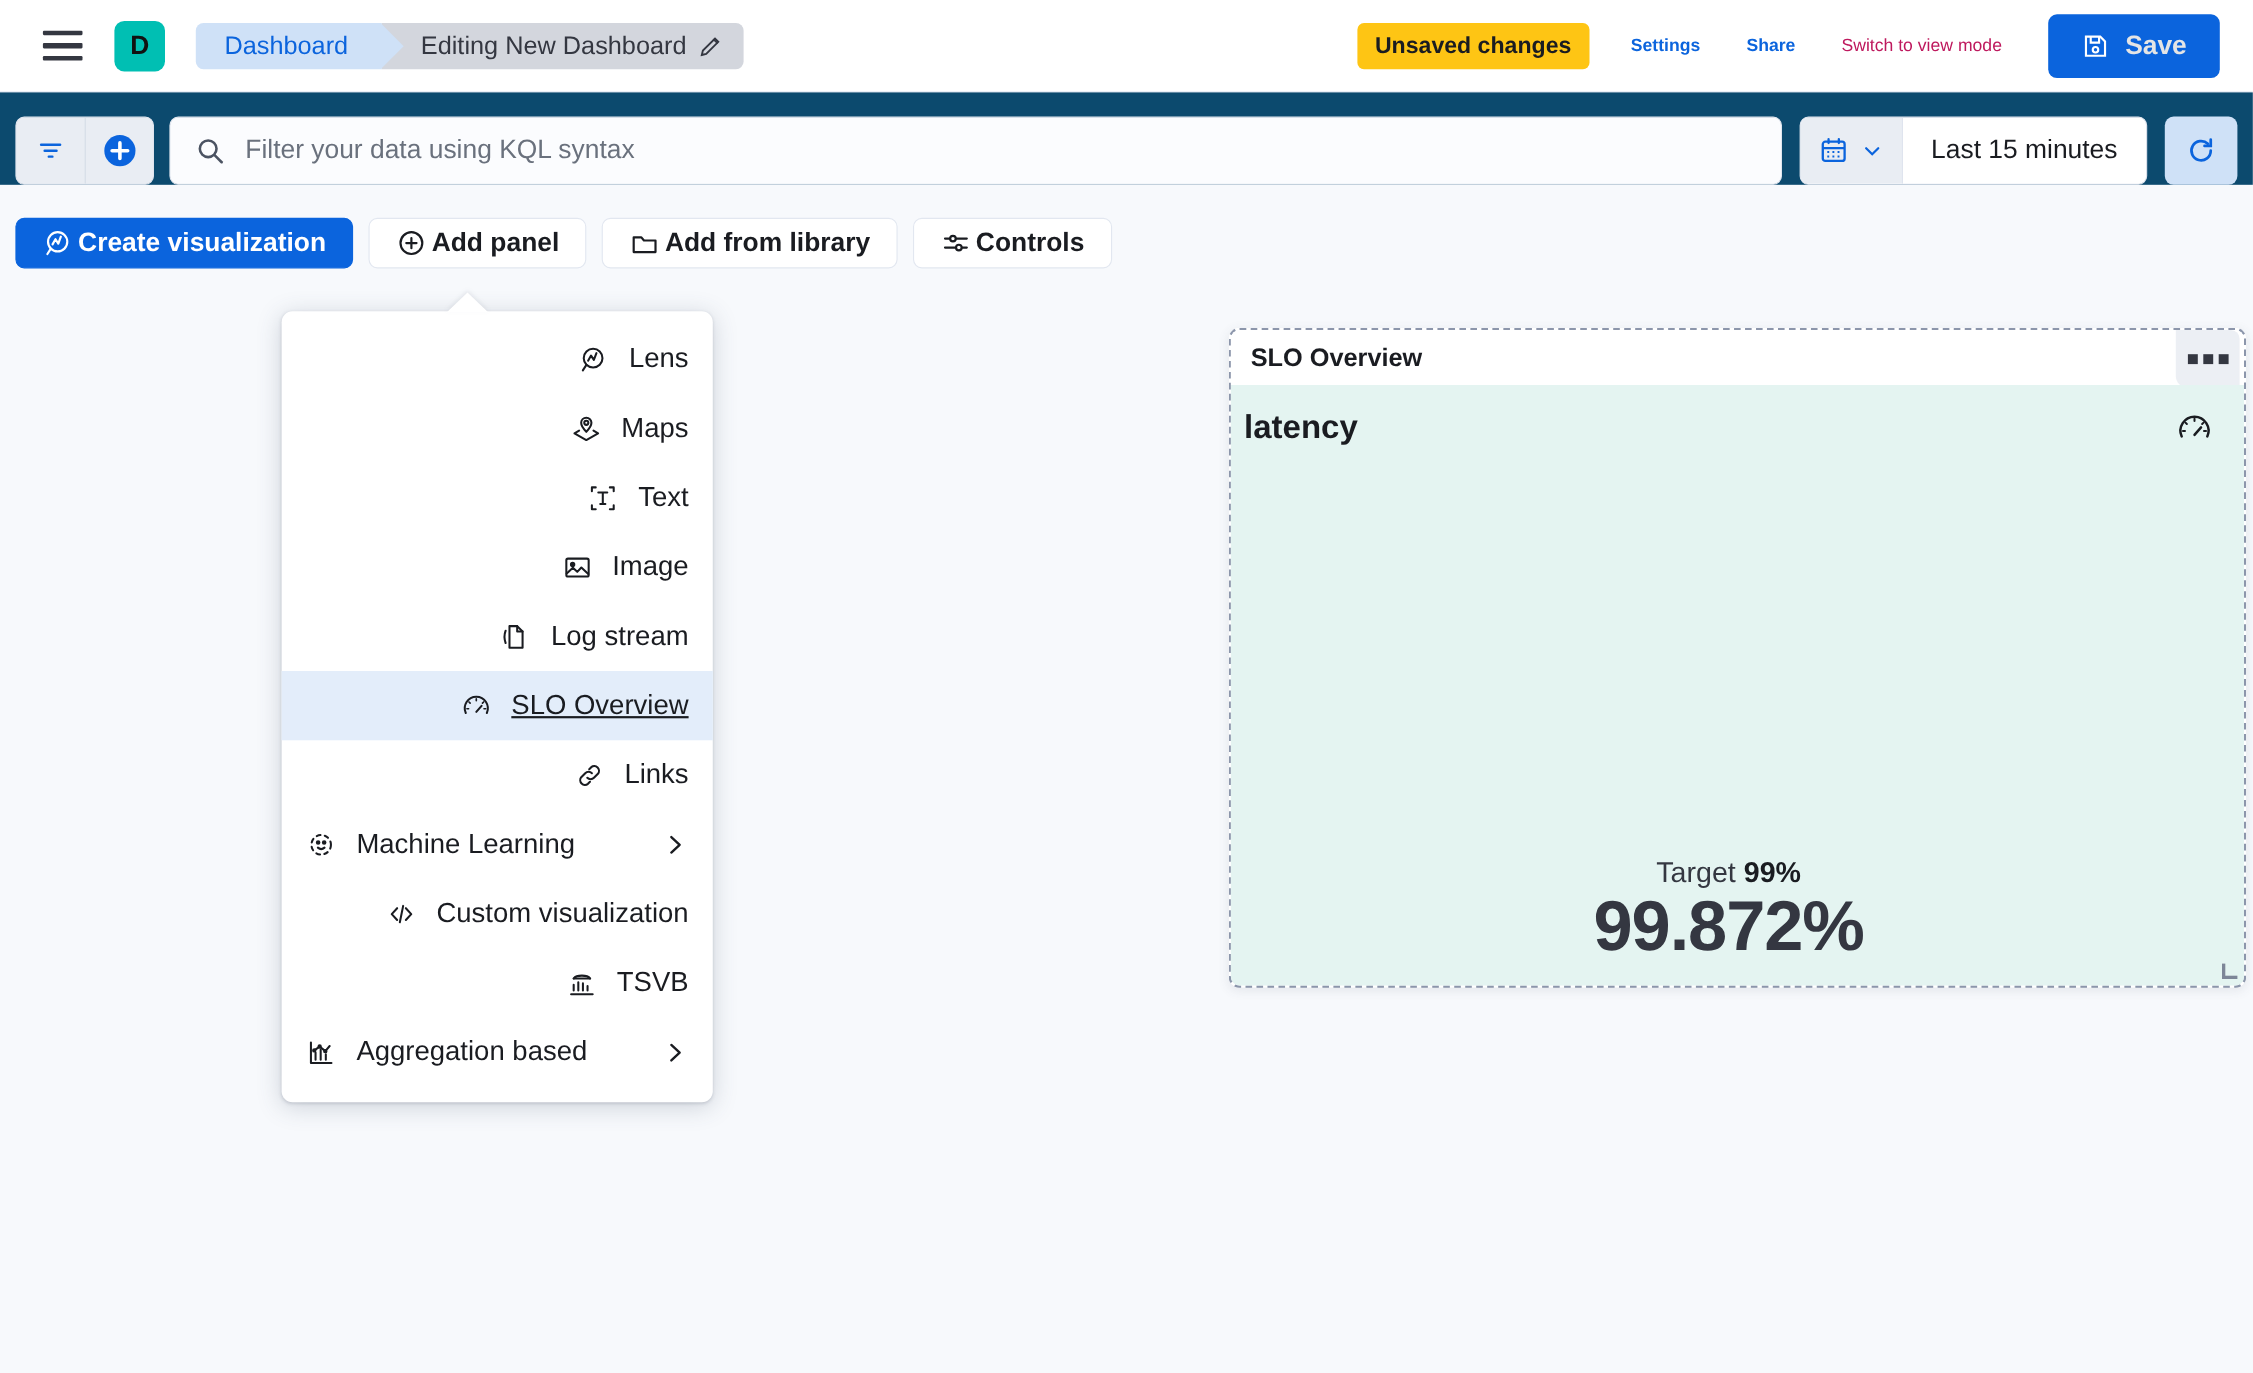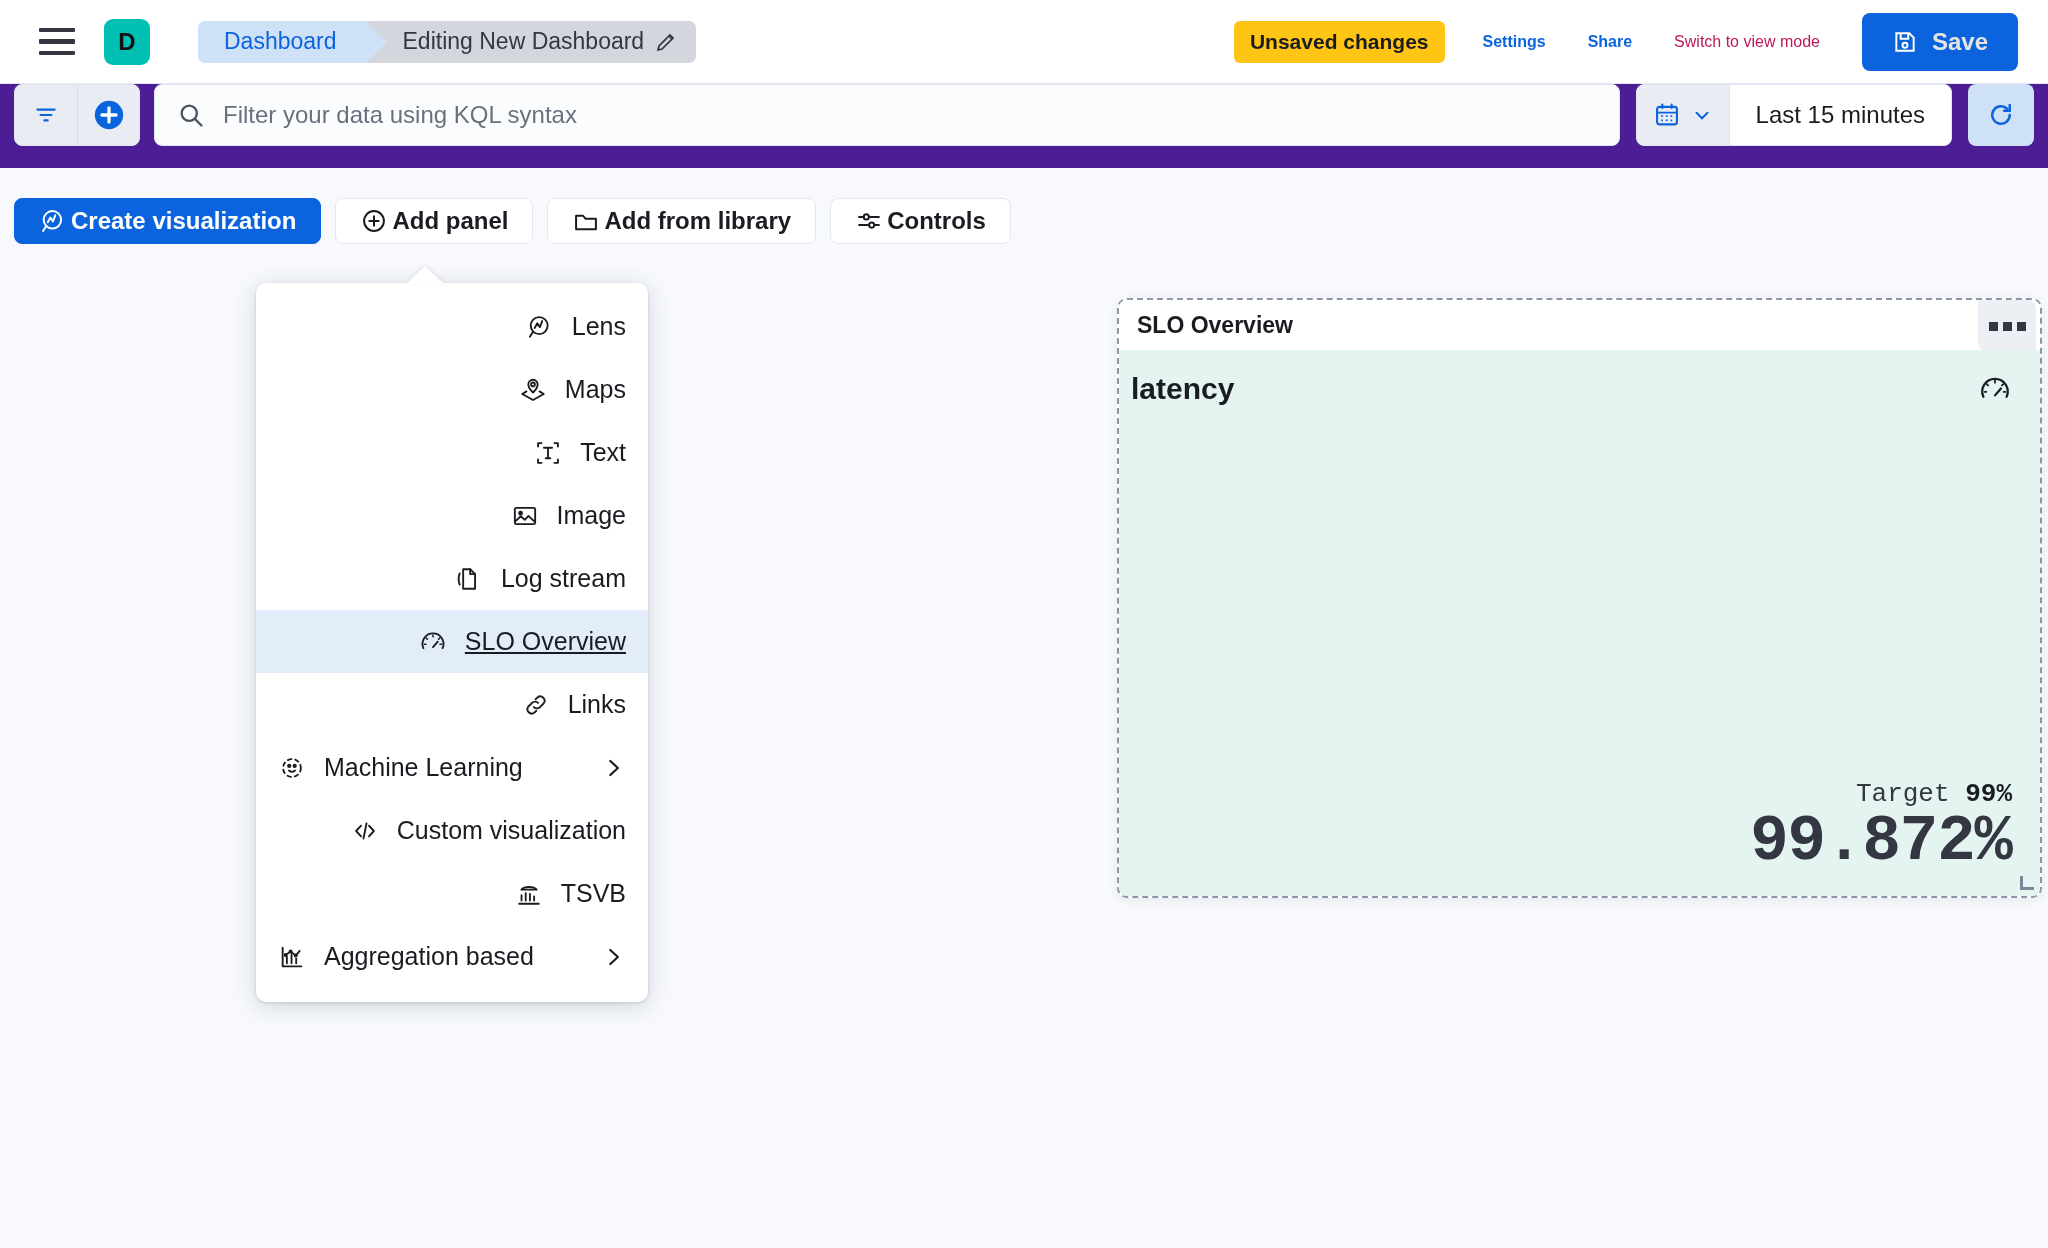--- a/index.html
+++ b/index.html
@@ -31,21 +31,21 @@
     margin-left: 24px; width: 46px; height: 46px;
     background: #00BFB3; border-radius: 9px;
     display: flex; align-items: center; justify-content: center;
     font-size: 24px; font-weight: 700; color: #111; cursor: pointer;
   }
   .breadcrumbs {
     margin-left: 28px; display: flex; align-items: center; height: 42px;
   }
   .crumb {
     height: 42px; display: flex; align-items: center;
-    font-size: 23px; position: relative; padding: 0 30px 0 22px; margin-left: 20px;
+    font-size: 23px; position: relative; padding: 0 30px 0 22px;
   }
   .crumb.first {
     background: #cfe1f7; color: #0b64dd; border-radius: 7px 0 0 7px;
     padding-left: 26px; cursor: pointer;
   }
   .crumb.first::after {
     content: ""; position: absolute; right: -20px; top: 0;
     width: 0; height: 0;
     border-top: 21px solid transparent;
     border-bottom: 21px solid transparent;
@@ -74,22 +74,22 @@
     background: #0b64dd; color: #e5e5e5; border: none; border-radius: 8px;
     height: 58px; padding: 0 30px; font-size: 24px; font-weight: 700;
     display: flex; align-items: center; gap: 14px; cursor: pointer;
     font-family: "Liberation Sans", sans-serif;
   }
 
   
   .querybar {
     position: absolute; top: 84px; left: 0;
     width: 2048px; height: 84px;
-    background: #4c1d95;
-    display: flex; align-items: flex-start; padding: 0 14px;
+    background: #0c4a6e;
+    display: flex; align-items: flex-end; padding: 0 14px;
   }
   .filter-group {
     display: flex; height: 62px; border-radius: 8px; overflow: hidden;
     border: 1px solid #e0e5ee; background: #e9edf3;
   }
   .filter-btn {
     width: 62px; height: 100%; display: flex; align-items: center;
     justify-content: center; cursor: pointer;
   }
   .filter-btn + .filter-btn { border-left: 1px solid #d5dce7; }
@@ -189,21 +189,21 @@
   .slo-body {
     position: absolute; top: 50px; left: 0; right: 0; bottom: 0;
     background: #e4f4f1; border-radius: 0 0 8px 8px;
     padding: 22px 28px 20px 12px;
     display: flex; flex-direction: column;
   }
   .slo-body-top { display: flex; align-items: flex-start; }
   .slo-name { font-size: 30px; font-weight: 700; color: #1a1c21; }
   .slo-gauge-icon { margin-left: auto; }
   .slo-body-bottom {
-    margin-top: auto; text-align: right; font-family: Liberation Mono, monospace;
+    margin-top: auto; text-align: center;
   }
   .slo-target { font-size: 26px; color: #343741; }
   .slo-target b { font-weight: 700; color: #1a1c21; }
   .slo-value {
     font-size: 64px; font-weight: 700; color: #343741;
     line-height: 1.05; letter-spacing: -1px;
   }
   .resize-handle {
     position: absolute; right: 6px; bottom: 6px;
     width: 14px; height: 14px;

